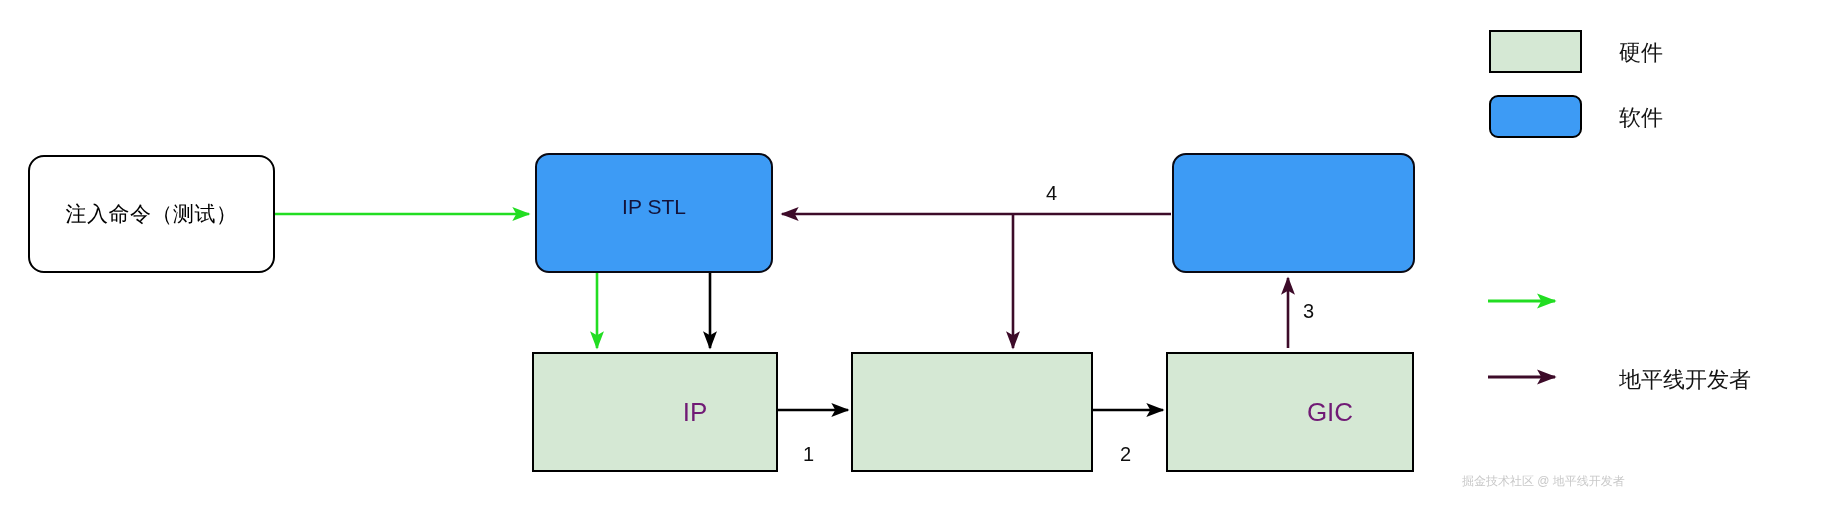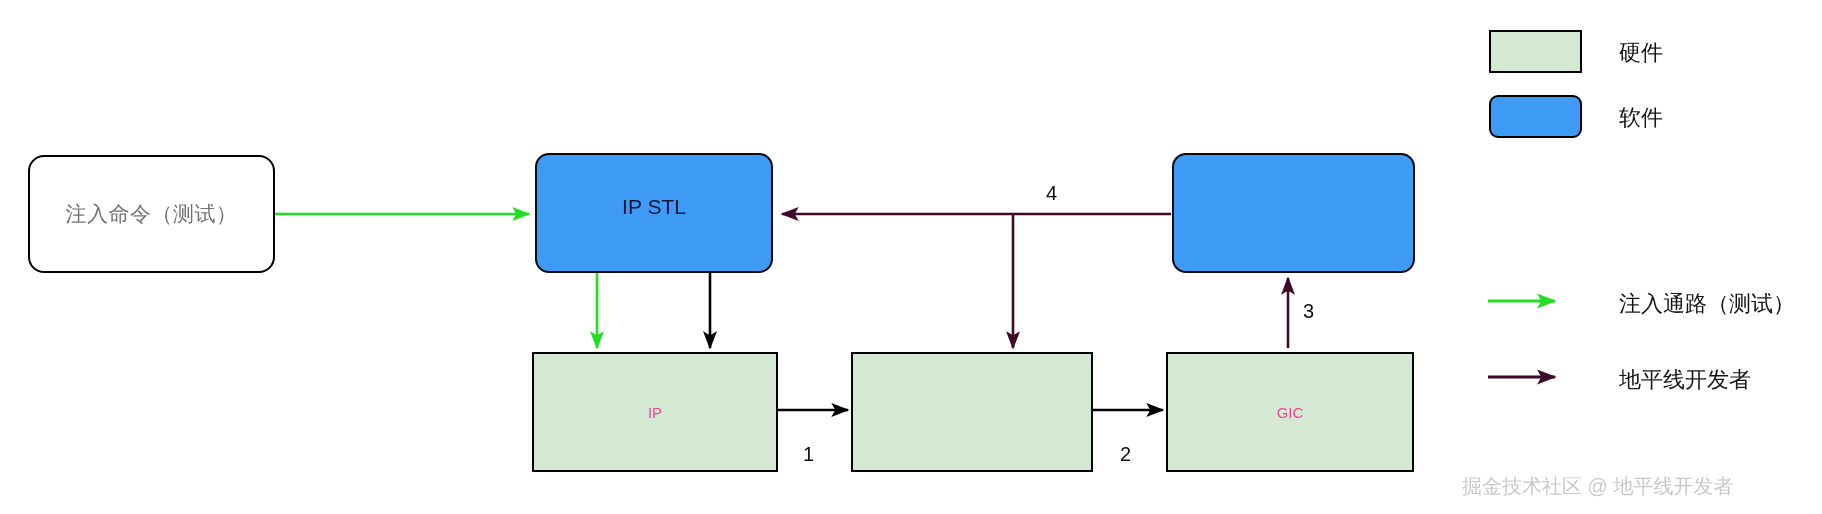--- a/index.html
+++ b/index.html
@@ -51,26 +51,27 @@
     border-radius: 16px;
     background: #ffffff;
     box-sizing: border-box;
   }
   .lbl-latin {
     font-size: 21px;
     color: #13133a;
     font-family: "Liberation Sans", "DejaVu Sans", sans-serif;
   }
   .lbl-hw {
-    font-size: 15px;
-    color: #ec4899;
+    font-size: 26px;
+    color: #701a75;
+    padding-left: 40px;
   }
   .lbl-cjk {
     font-size: 21px;
-    color: #737373;
+    color: #000000;
     letter-spacing: 0.5px;
   }
   .edge-num {
     position: absolute;
     font-size: 20px;
     color: #101010;
   }
   .legend-swatch-hw {
     position: absolute;
     border: 2.5px solid #000000;
@@ -85,21 +86,21 @@
     box-sizing: border-box;
   }
   .legend-text {
     position: absolute;
     font-size: 22px;
     color: #141414;
     white-space: nowrap;
   }
   .watermark {
     position: absolute;
-    font-size: 20px;
+    font-size: 12px;
     color: #c9c9c9;
     white-space: nowrap;
   }
 </style>
 </head>
 <body>
 
 <div id="stage">
 
   <svg id="diagram-svg" viewBox="0 0 1822 514" xmlns="http://www.w3.org/2000/svg">
@@ -175,19 +176,18 @@
   <div class="edge-num" style="left:1303px; top:300px;">3</div>
 
   <div class="edge-num" style="left:1046px; top:182px;">4</div>
 
   <div class="legend-swatch-hw" style="left:1489px; top:30px; width:93px; height:43px;"></div>
   <div class="legend-text" style="left:1619px; top:38px;">硬件</div>
 
   <div class="legend-swatch-sw" style="left:1489px; top:95px; width:93px; height:43px;"></div>
   <div class="legend-text" style="left:1619px; top:103px;">软件</div>
 
-  <div class="legend-text" style="left:1619px; top:289px;">注入通路（测试）</div>
 
   <div class="legend-text" style="left:1619px; top:365px;">地平线开发者</div>
 
   <div class="watermark" style="left:1462px; top:473px;">掘金技术社区 @ 地平线开发者</div>
 
 </div>
 
 </body></html>

